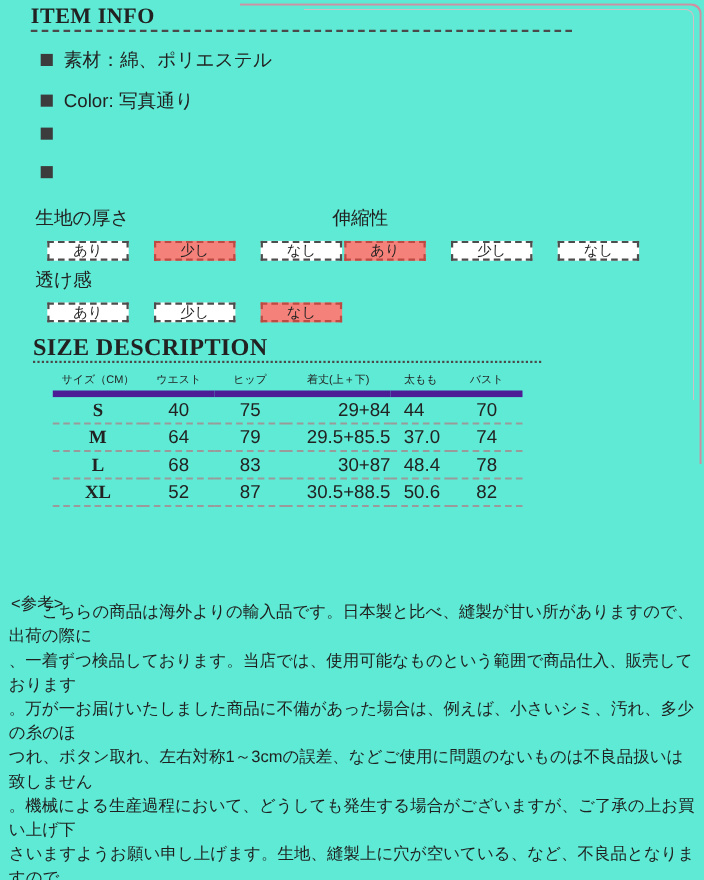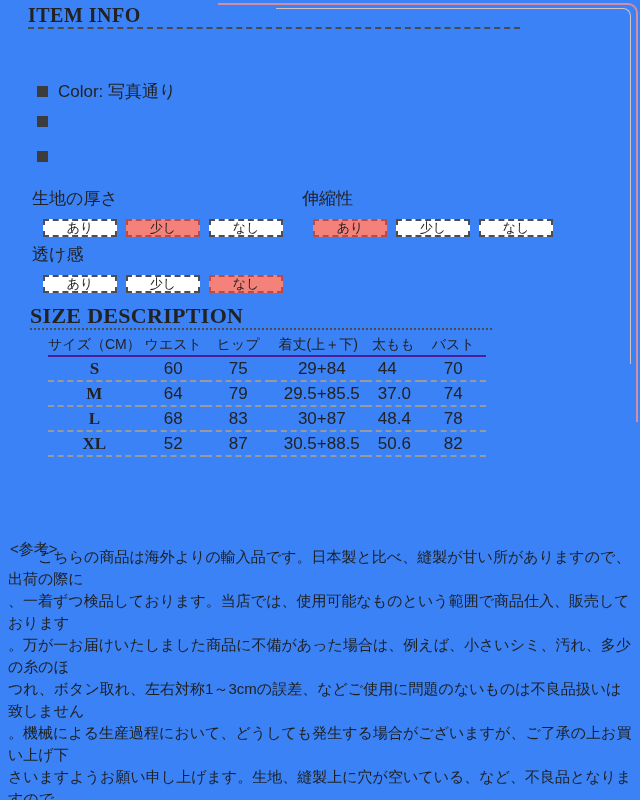--- a/index.html
+++ b/index.html
@@ -1,16 +1,16 @@
 <!DOCTYPE html>
 <html><head>
 <meta charset="utf-8">
 <style>
   html,body{margin:0;padding:0;background:#fff;}
-  .page{position:relative;width:640px;height:800px;background:#3b82f6;overflow:hidden;
+  .page{position:relative;width:640px;height:800px;background:#5eead4;overflow:hidden;
         font-family:"Liberation Sans",sans-serif;color:#222;}
 
   
   .frame-outer{position:absolute;top:3px;left:218px;right:2px;height:417px;
                border-top:2px solid #d18fa2;border-right:2px solid #d18fa2;
                border-top-right-radius:10px;pointer-events:none;}
   .frame-inner{position:absolute;top:8px;left:276px;right:9px;height:355px;
                border-top:1px solid #d2c0c6;border-right:1px solid #d2c0c6;
                border-top-right-radius:8px;pointer-events:none;}
 
@@ -20,54 +20,58 @@
   .dashline{position:absolute;left:28px;top:27px;width:492px;border-top:2px dashed #4a4a4a;}
 
   .bullet{position:absolute;left:37px;display:flex;align-items:center;gap:10px;
           font-size:17px;white-space:nowrap;}
   .bullet .sq{width:11px;height:11px;background:#3c3c3c;flex:none;}
   .b0{top:43px}.b1{top:80px}.b2{top:116px}.b3{top:151px}
 
   .spec-group{position:absolute;font-size:17px;}
   .sg0{left:32px;top:187px}.sg1{left:302px;top:187px}.sg2{left:32px;top:243px}
   .spec-title{white-space:nowrap;}
-  .opts{display:flex;gap:9px;margin:9px 0 0 11px;}
+  .opts{display:flex;gap:23px;margin:9px 0 0 11px;}
   .opt{box-sizing:border-box;width:74px;height:18px;border:2px dashed #4d4d4d;
        display:flex;align-items:center;justify-content:center;
        font-size:13px;background:#fff;color:#222;}
   .opt.selected{background:#f5827a;border-color:#bd4a43;}
 
   .size-title{position:absolute;left:30px;top:303px;font-size:22px;letter-spacing:.3px;}
   .dotline{position:absolute;left:30px;top:328px;width:462px;border-top:2px dotted #4a4a4a;}
 
   table.size-table{position:absolute;left:48px;top:334px;border-collapse:collapse;
                    font-size:17px;table-layout:fixed;}
-  .size-table th{height:21px;font-weight:normal;font-size:14px;white-space:nowrap;
-                 border-bottom:2px solid #4c1d95;text-align:center;padding:0;}
+  .size-table th{height:21px;font-weight:normal;font-size:10px;white-space:nowrap;
+                 border-bottom:6px solid #4c1d95;text-align:center;padding:0;}
   .size-table td{height:23px;border-bottom:2px dashed #9a9a9a;text-align:center;
                  padding:0;white-space:nowrap;}
   .size-table td.szl{font-family:"Liberation Serif",serif;font-weight:bold;}
-  .size-table td.c3{text-align:center;padding-left:7px;}
+  .size-table td.c3{text-align:right;padding-left:7px;}
   .size-table td.c4{text-align:left;padding-left:12px;}
 
   .ref-title{position:absolute;left:10px;top:525px;font-size:15px;margin-top:15px;}
   .ref-text{position:absolute;left:8px;top:546px;width:624px;font-size:15px;
             line-height:22px;white-space:pre-line;color:#1f1f1f;}
 </style>
 </head>
 <body>
 
 <div class="page">
 
   <div class="frame-outer"></div>
   <div class="frame-inner"></div>
 
   <div class="item-info-title serif">ITEM INFO</div>
   <div class="dashline"></div>
 
+  <div class="bullet b0">
+    <span class="sq"></span>
+    <span>素材：綿、ポリエステル</span>
+  </div>
   <div class="bullet b1">
     <span class="sq"></span>
     <span>Color: 写真通り</span>
   </div>
   <div class="bullet b2">
     <span class="sq"></span>
   </div>
   <div class="bullet b3">
     <span class="sq"></span>
   </div>
@@ -117,21 +121,21 @@
         <th>ウエスト</th>
         <th>ヒップ</th>
         <th>着丈(上＋下)</th>
         <th>太もも</th>
         <th>バスト</th>
       </tr>
     </thead>
     <tbody>
       <tr>
         <td class="szl">S</td>
-        <td>60</td>
+        <td>40</td>
         <td>75</td>
         <td class="c3">29+84</td>
         <td class="c4">44</td>
         <td>70</td>
       </tr>
       <tr>
         <td class="szl">M</td>
         <td>64</td>
         <td>79</td>
         <td class="c3">29.5+85.5</td>

